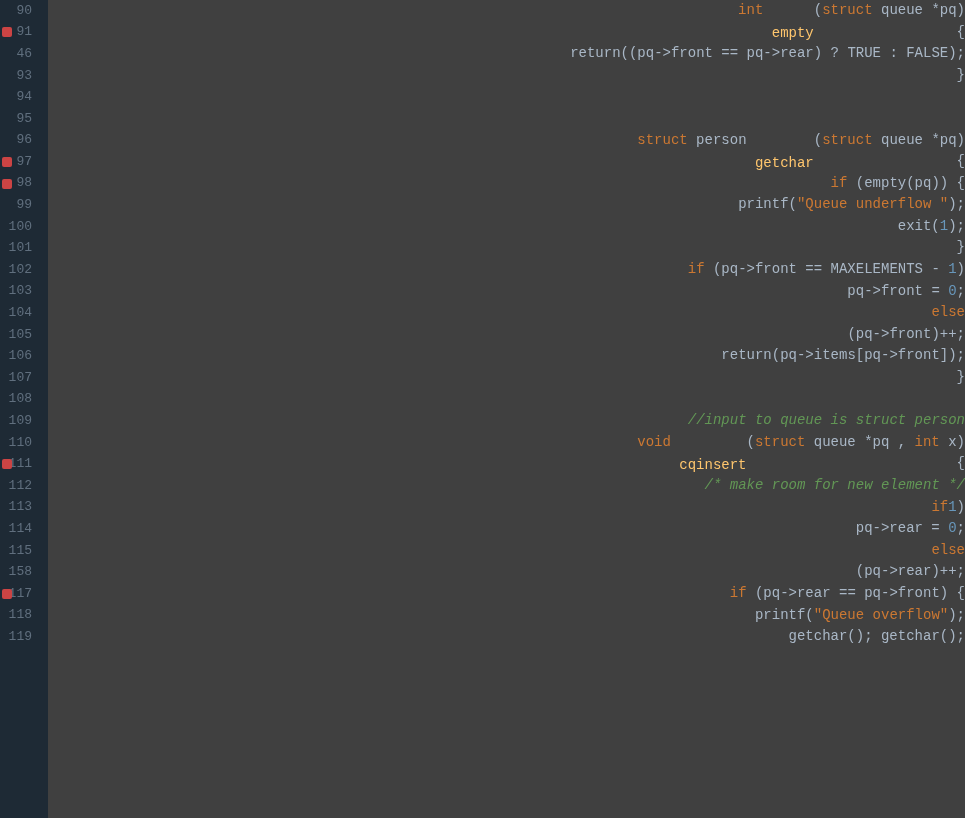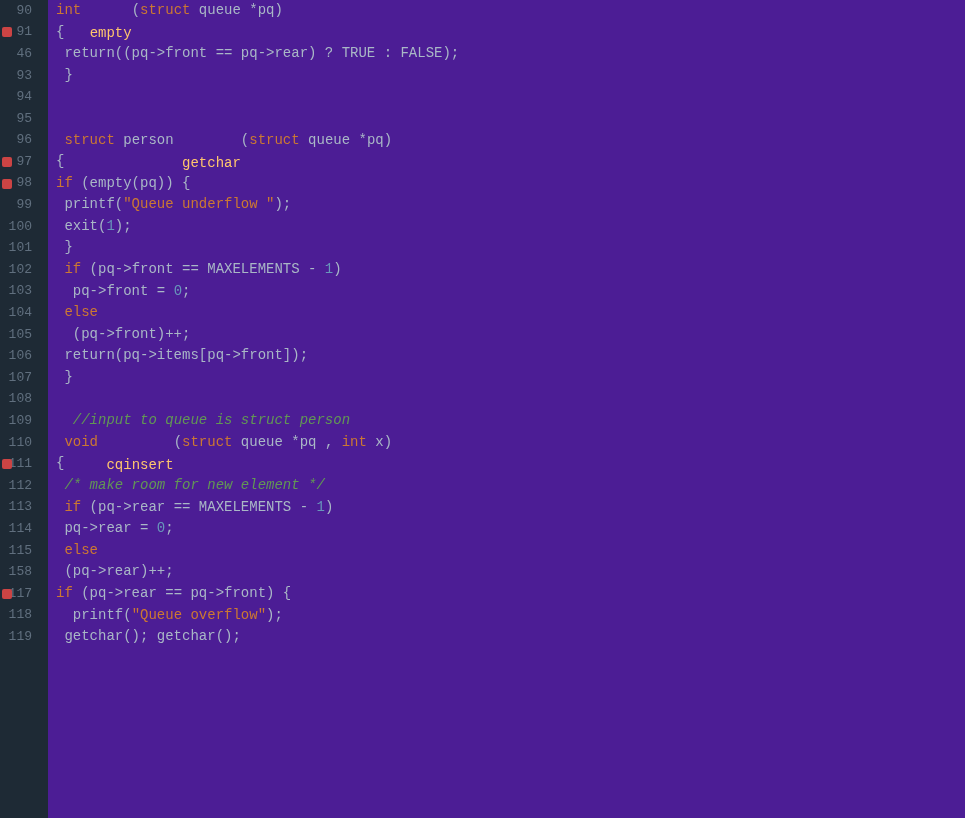--- a/index.html
+++ b/index.html
@@ -16,21 +16,21 @@
       color: #a9b7c6;
       width: 965px;
       min-height: 818px;
       overflow: hidden;
     }
 
     .code-container {
       display: flex;
       width: 100%;
       min-height: 818px;
-      background-color: #4c1d95;
+      background-color: #404040;
       padding: 0;
     }
 
     .line-numbers {
       display: flex;
       flex-direction: column;
       min-width: 48px;
       padding: 0 8px 0 0;
       text-align: right;
       color: #606f7e;
@@ -65,20 +65,21 @@
     .code-lines {
       flex: 1;
       padding: 0 0 0 8px;
     }
 
     .code-line {
       display: flex;
       align-items: center;
       height: 21.6px;
       white-space: pre;
+      justify-content: flex-end;
     }
 
     
     .kw { color: #cc7832; } 
     .fn { color: #ffc66d; margin-top: 47px; } 
     .str-orange { color: #cc7832; } 
     .num { color: #6897bb; } 
     .cmt { color: #629755; font-style: italic; } 
     .plain { color: #a9b7c6; }
   </style>
@@ -135,21 +136,21 @@
       <div class="code-line"><span class="plain">  pq-&gt;front = </span><span class="num">0</span><span class="plain">;</span></div>
       <div class="code-line"><span class="plain"> </span><span class="kw">else</span></div>
       <div class="code-line"><span class="plain">  (pq-&gt;front)++;</span></div>
       <div class="code-line"><span class="plain"> return(pq-&gt;items[pq-&gt;front]);</span></div>
       <div class="code-line"><span class="plain"> }</span></div>
       <div class="code-line">&nbsp;</div>
       <div class="code-line"><span class="plain">  </span><span class="cmt">//input to queue is struct person</span></div>
       <div class="code-line"><span class="plain"> </span><span class="kw">void</span><span class="plain"> </span><span class="fn">cqinsert</span><span class="plain">(</span><span class="kw">struct</span><span class="plain"> queue *pq , </span><span class="kw">int</span><span class="plain"> x)</span></div>
       <div class="code-line"><span class="plain">{</span></div>
       <div class="code-line"><span class="plain"> </span><span class="cmt">/* make room for new element */</span></div>
-      <div class="code-line"><span class="plain"> </span><span class="kw">if</span><span class="plain"> (pq-&gt;rear == MAXELEMENTS - </span><span class="num">1</span><span class="plain">)</span></div>
+      <div class="code-line"><span class="plain"> </span><span class="kw">if</span><span class="num">1</span><span class="plain">)</span></div>
       <div class="code-line"><span class="plain"> pq-&gt;rear = </span><span class="num">0</span><span class="plain">;</span></div>
       <div class="code-line"><span class="plain"> </span><span class="kw">else</span></div>
       <div class="code-line"><span class="plain"> (pq-&gt;rear)++;</span></div>
       <div class="code-line"><span class="kw">if</span><span class="plain"> (pq-&gt;rear == pq-&gt;front) {</span></div>
       <div class="code-line"><span class="plain">  printf(</span><span class="str-orange">"Queue overflow"</span><span class="plain">);</span></div>
       <div class="code-line"><span class="plain"> getchar(); getchar();</span></div>
     </div>
 </div>
 
 </body></html>

